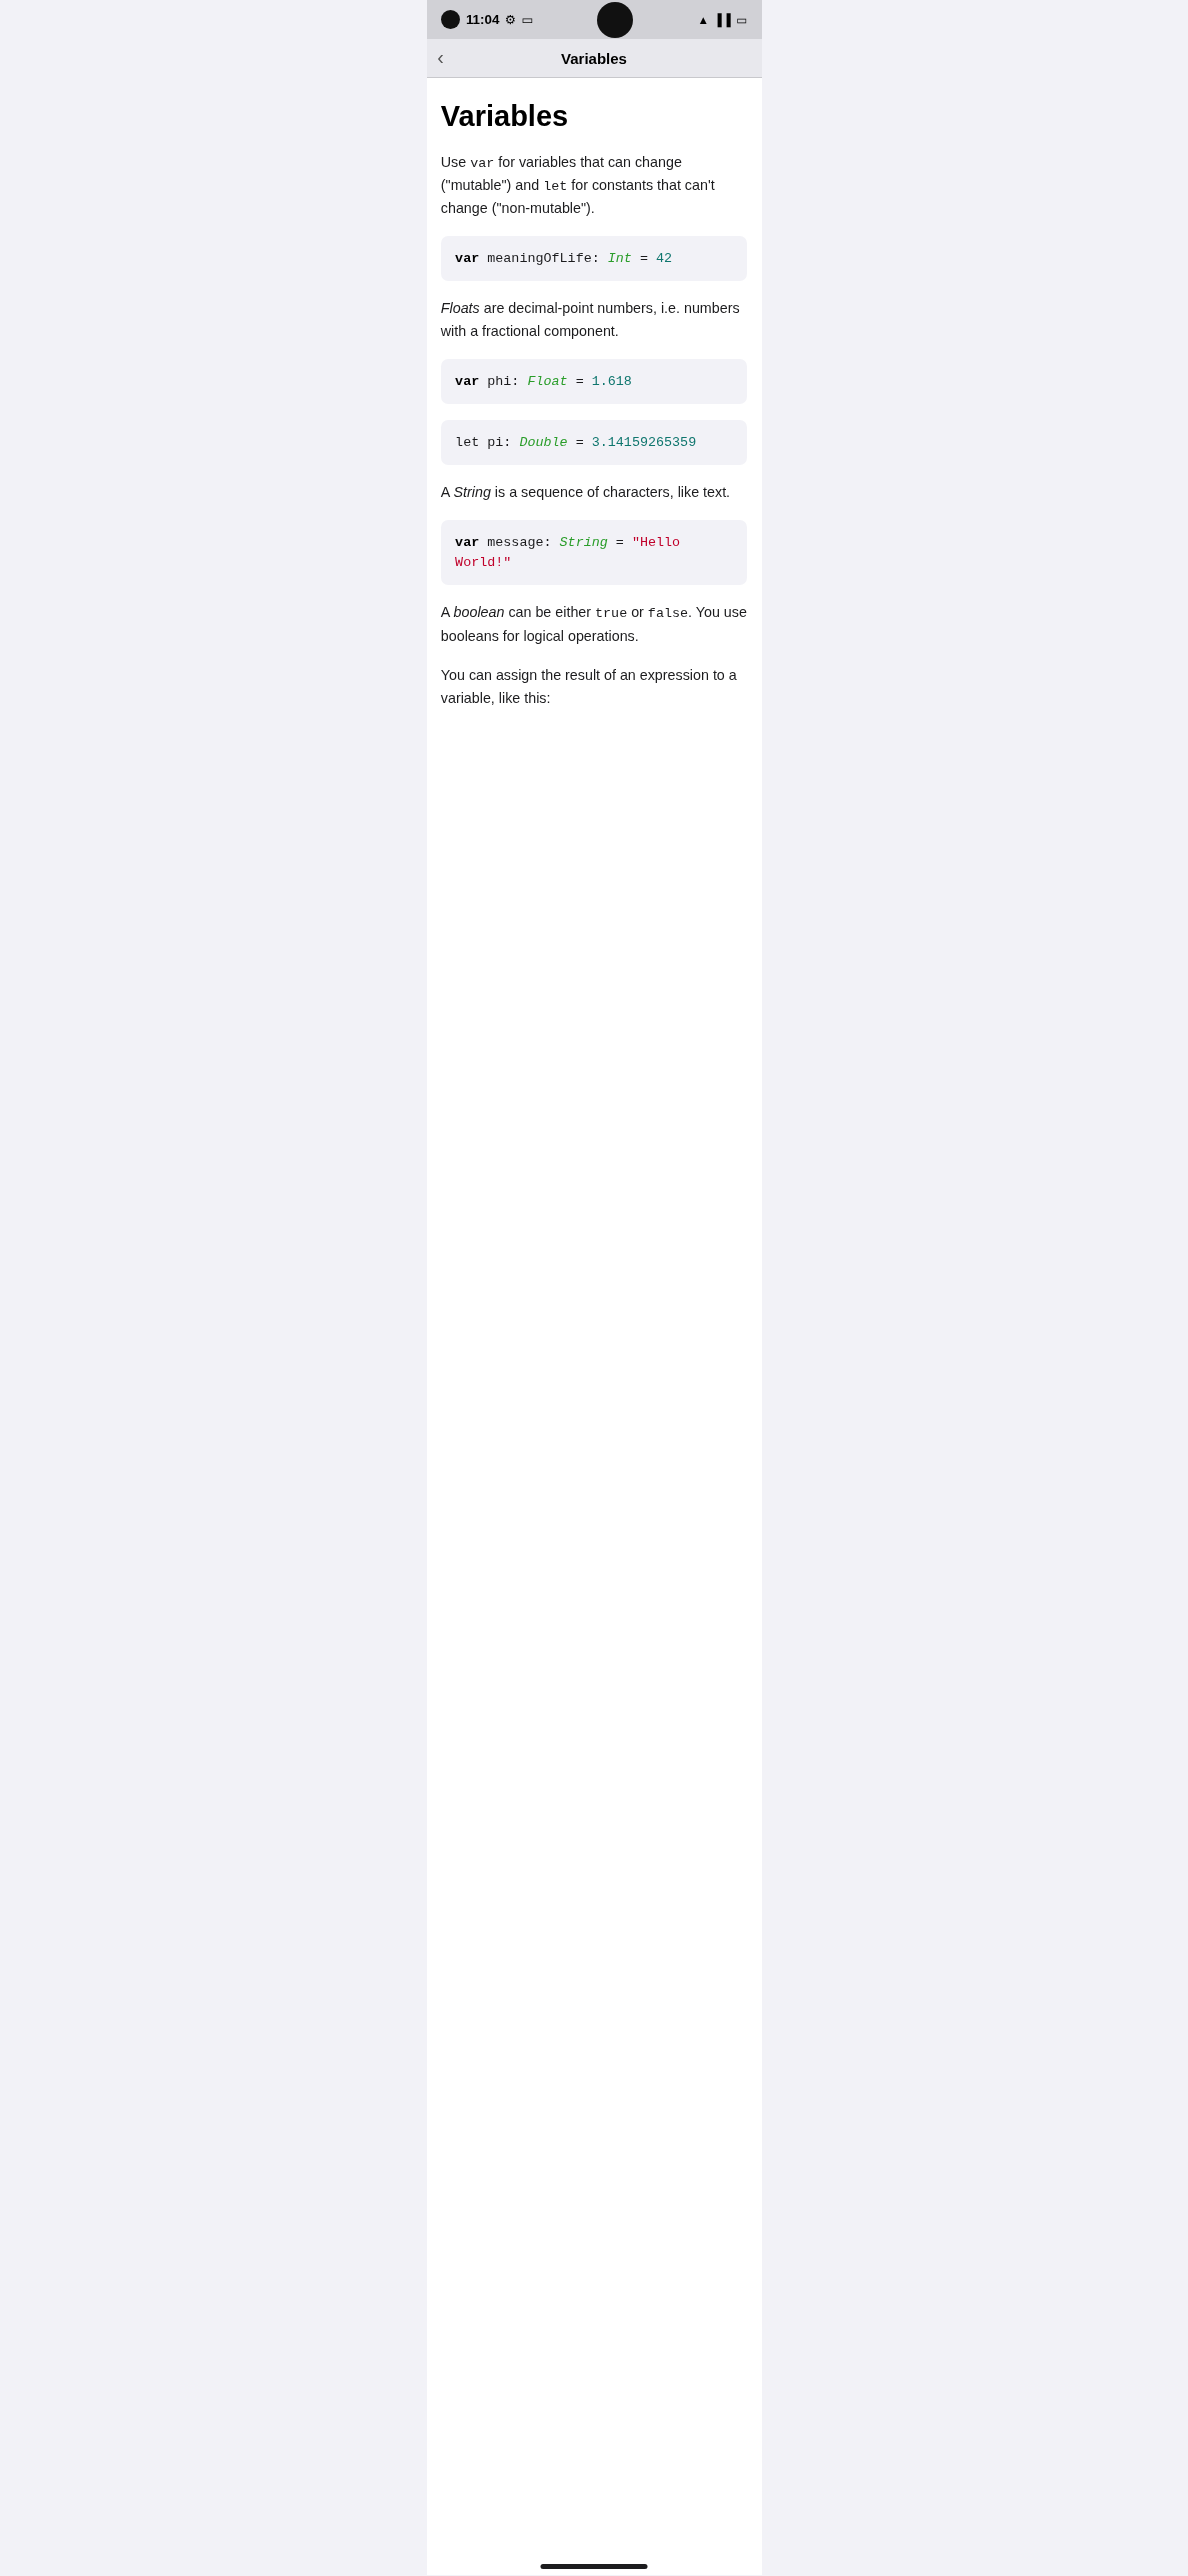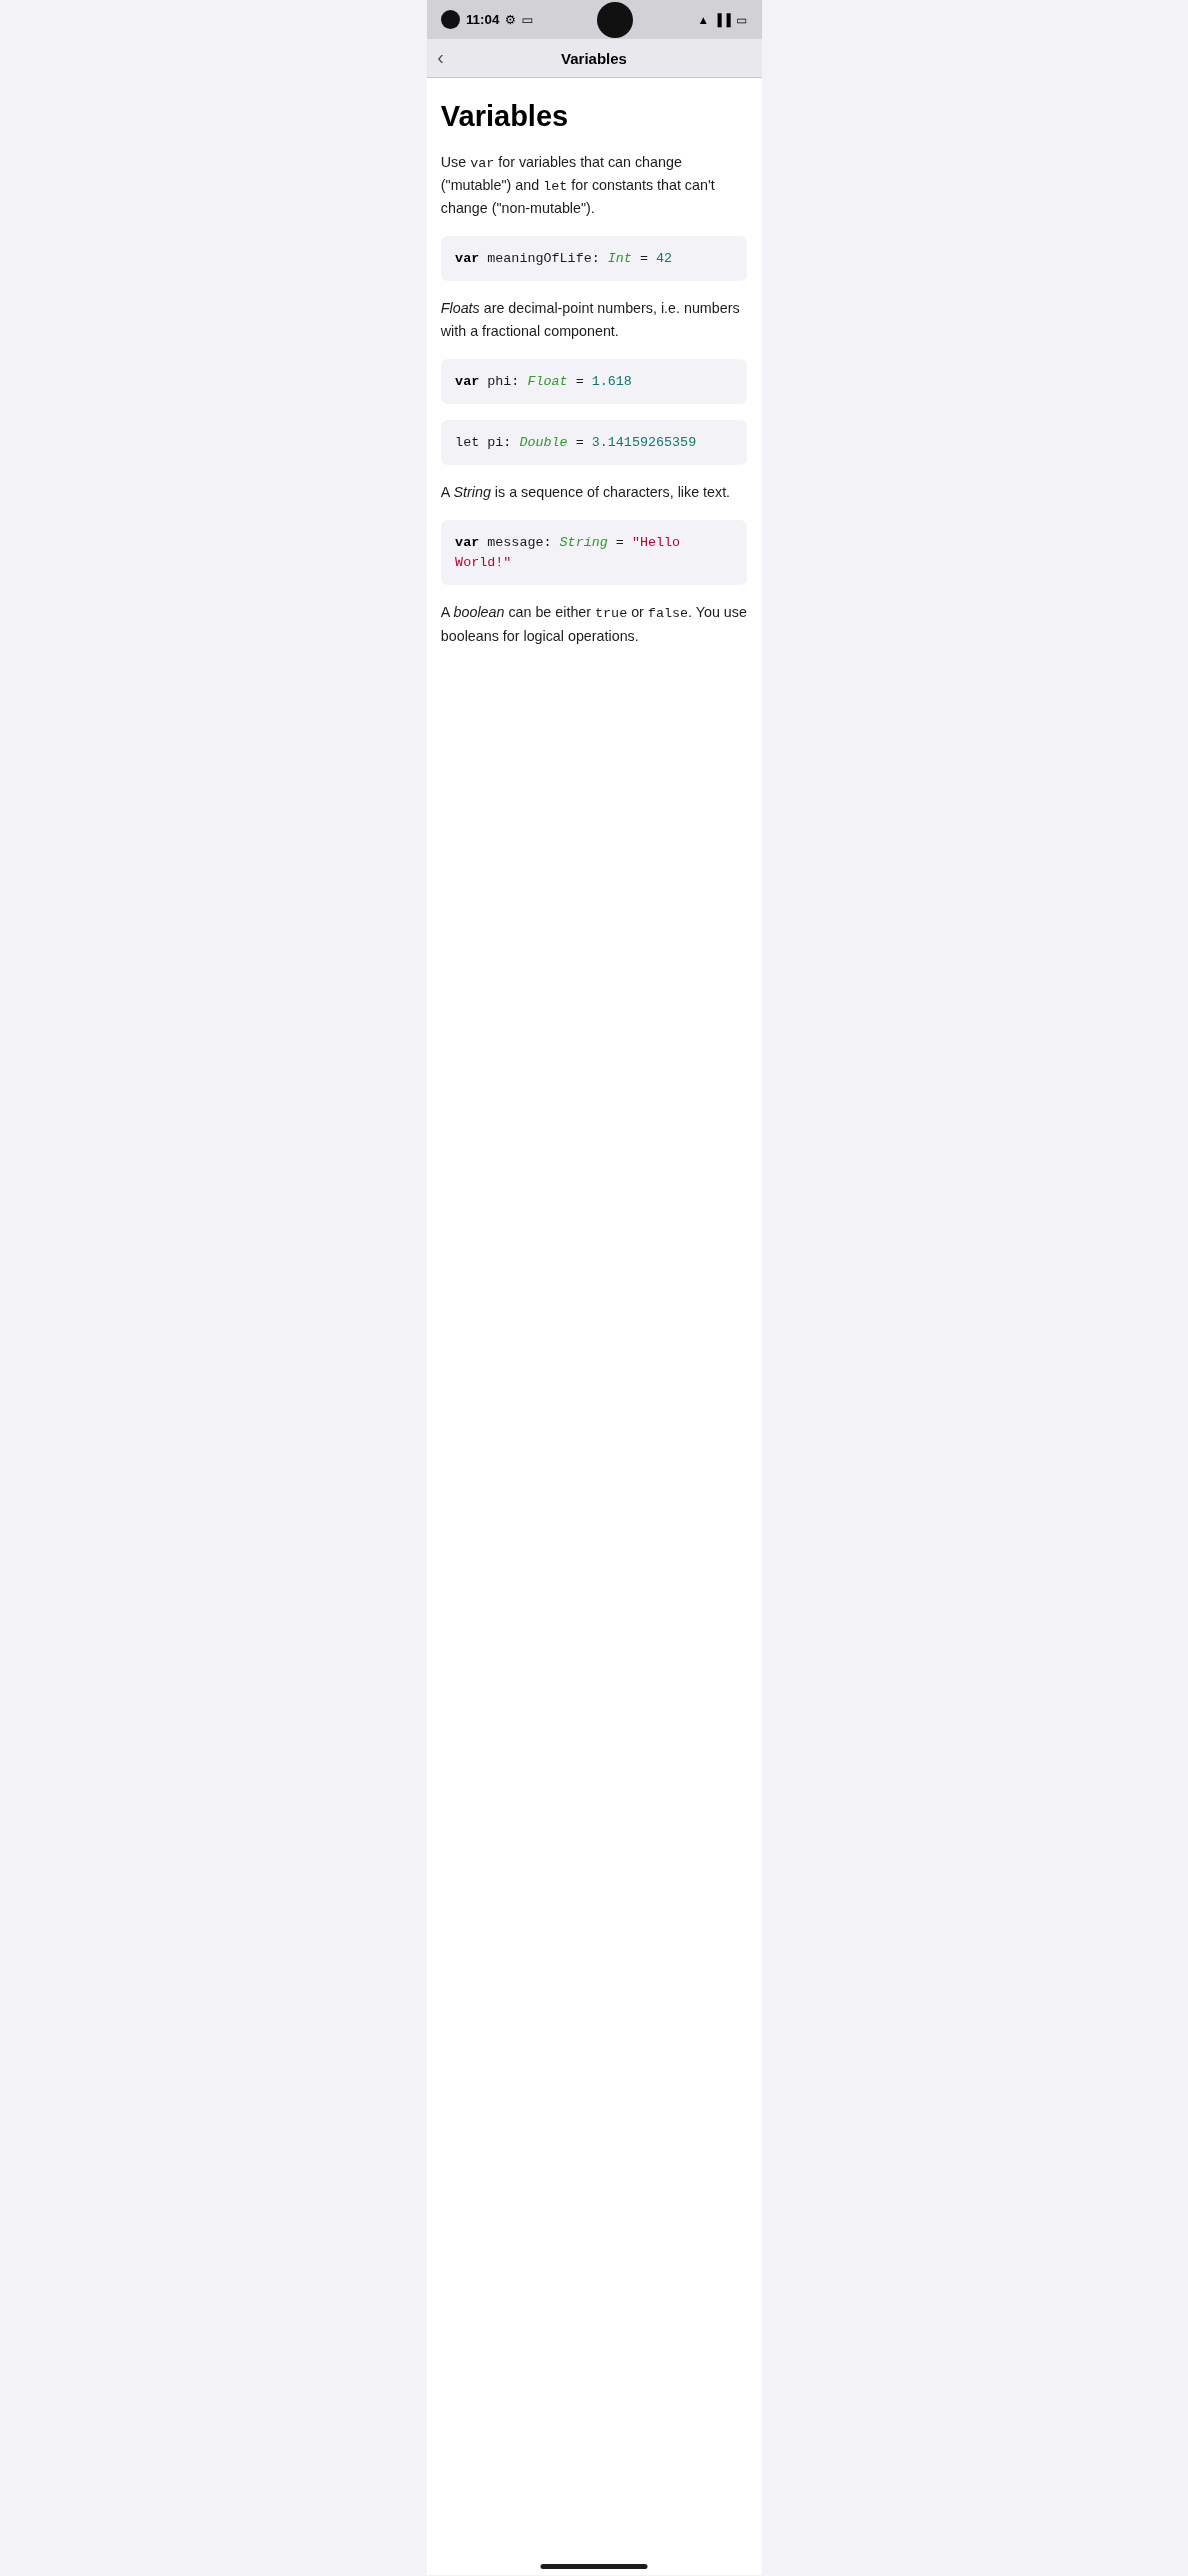--- a/index.html
+++ b/index.html
@@ -206,17 +206,20 @@
 
   <div class="code-block">
     <span class="kw">var</span><span class="plain"> message: </span><span class="type">String</span><span class="plain"> = </span><span class="str">"Hello World!"</span>
   </div>
 
   <p class="body-text">
     A <em>boolean</em> can be either <code class="inline">true</code> or <code class="inline">false</code>. You use booleans for logical operations.
   </p>
 
 
+  <p class="body-text">
+    You can assign the result of an expression to a variable, like this:
+  </p>
 
 </div>
 
 <div class="home-indicator"></div>
 
 
 </body></html>

